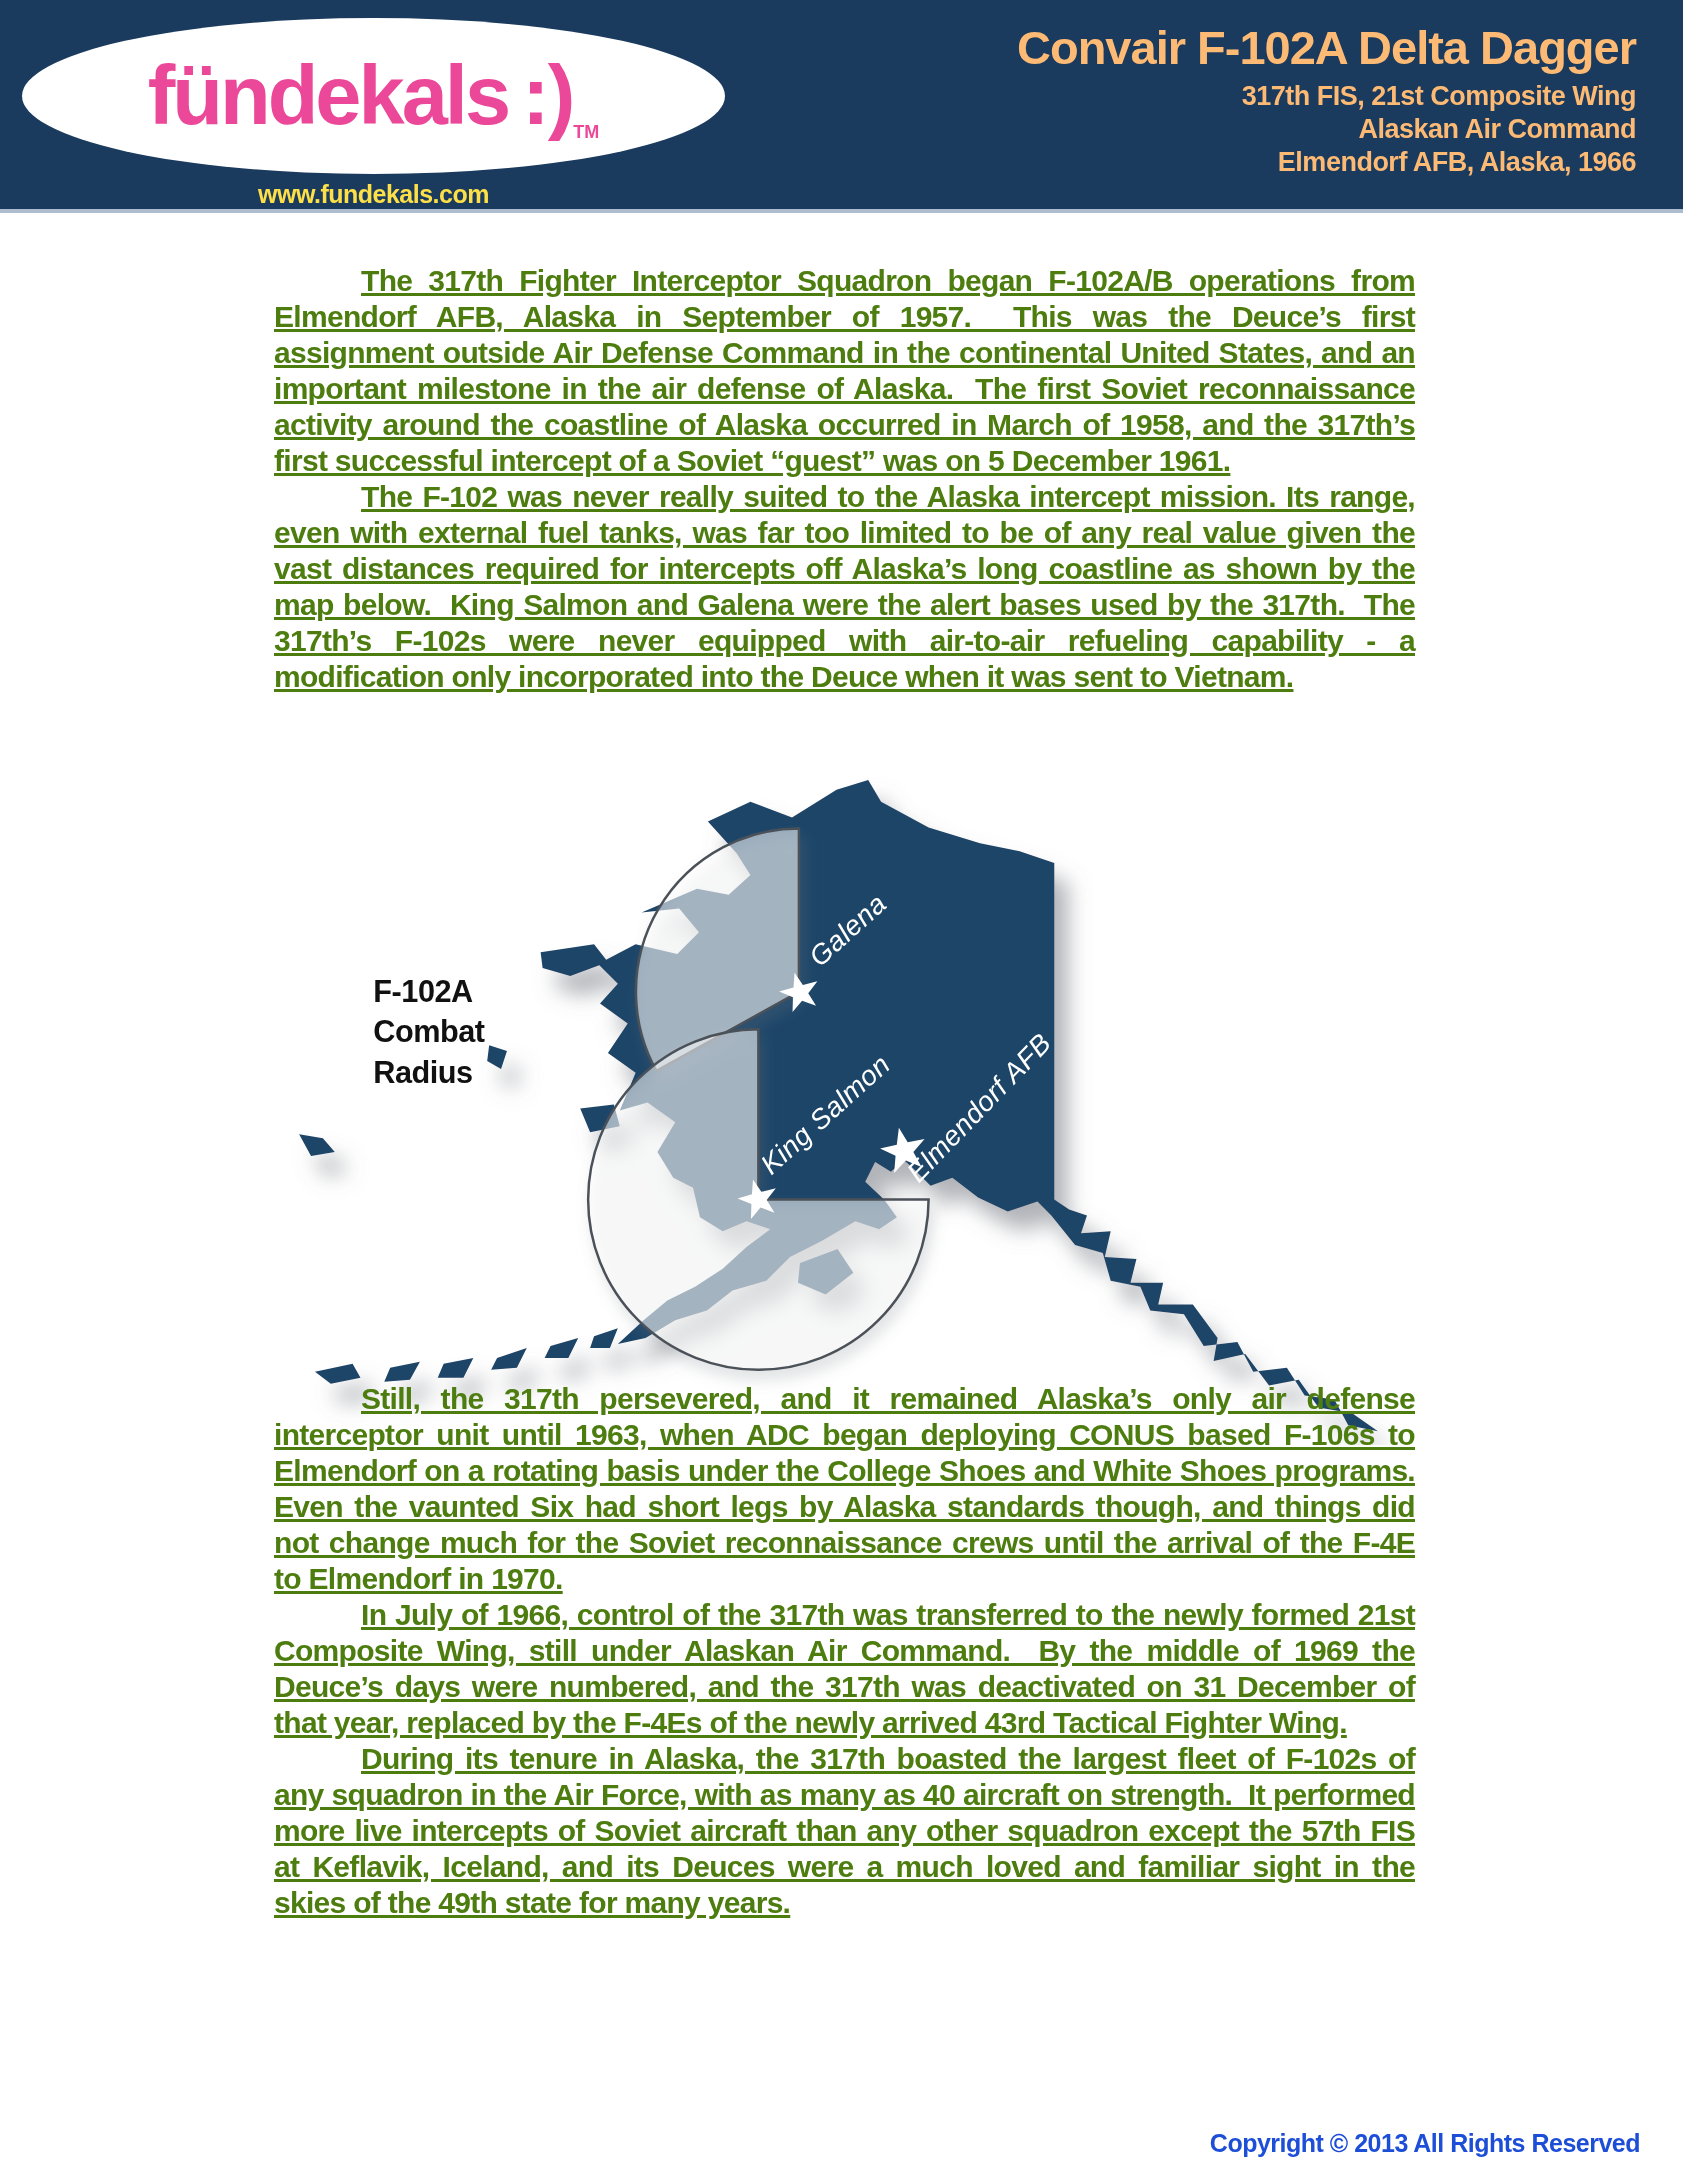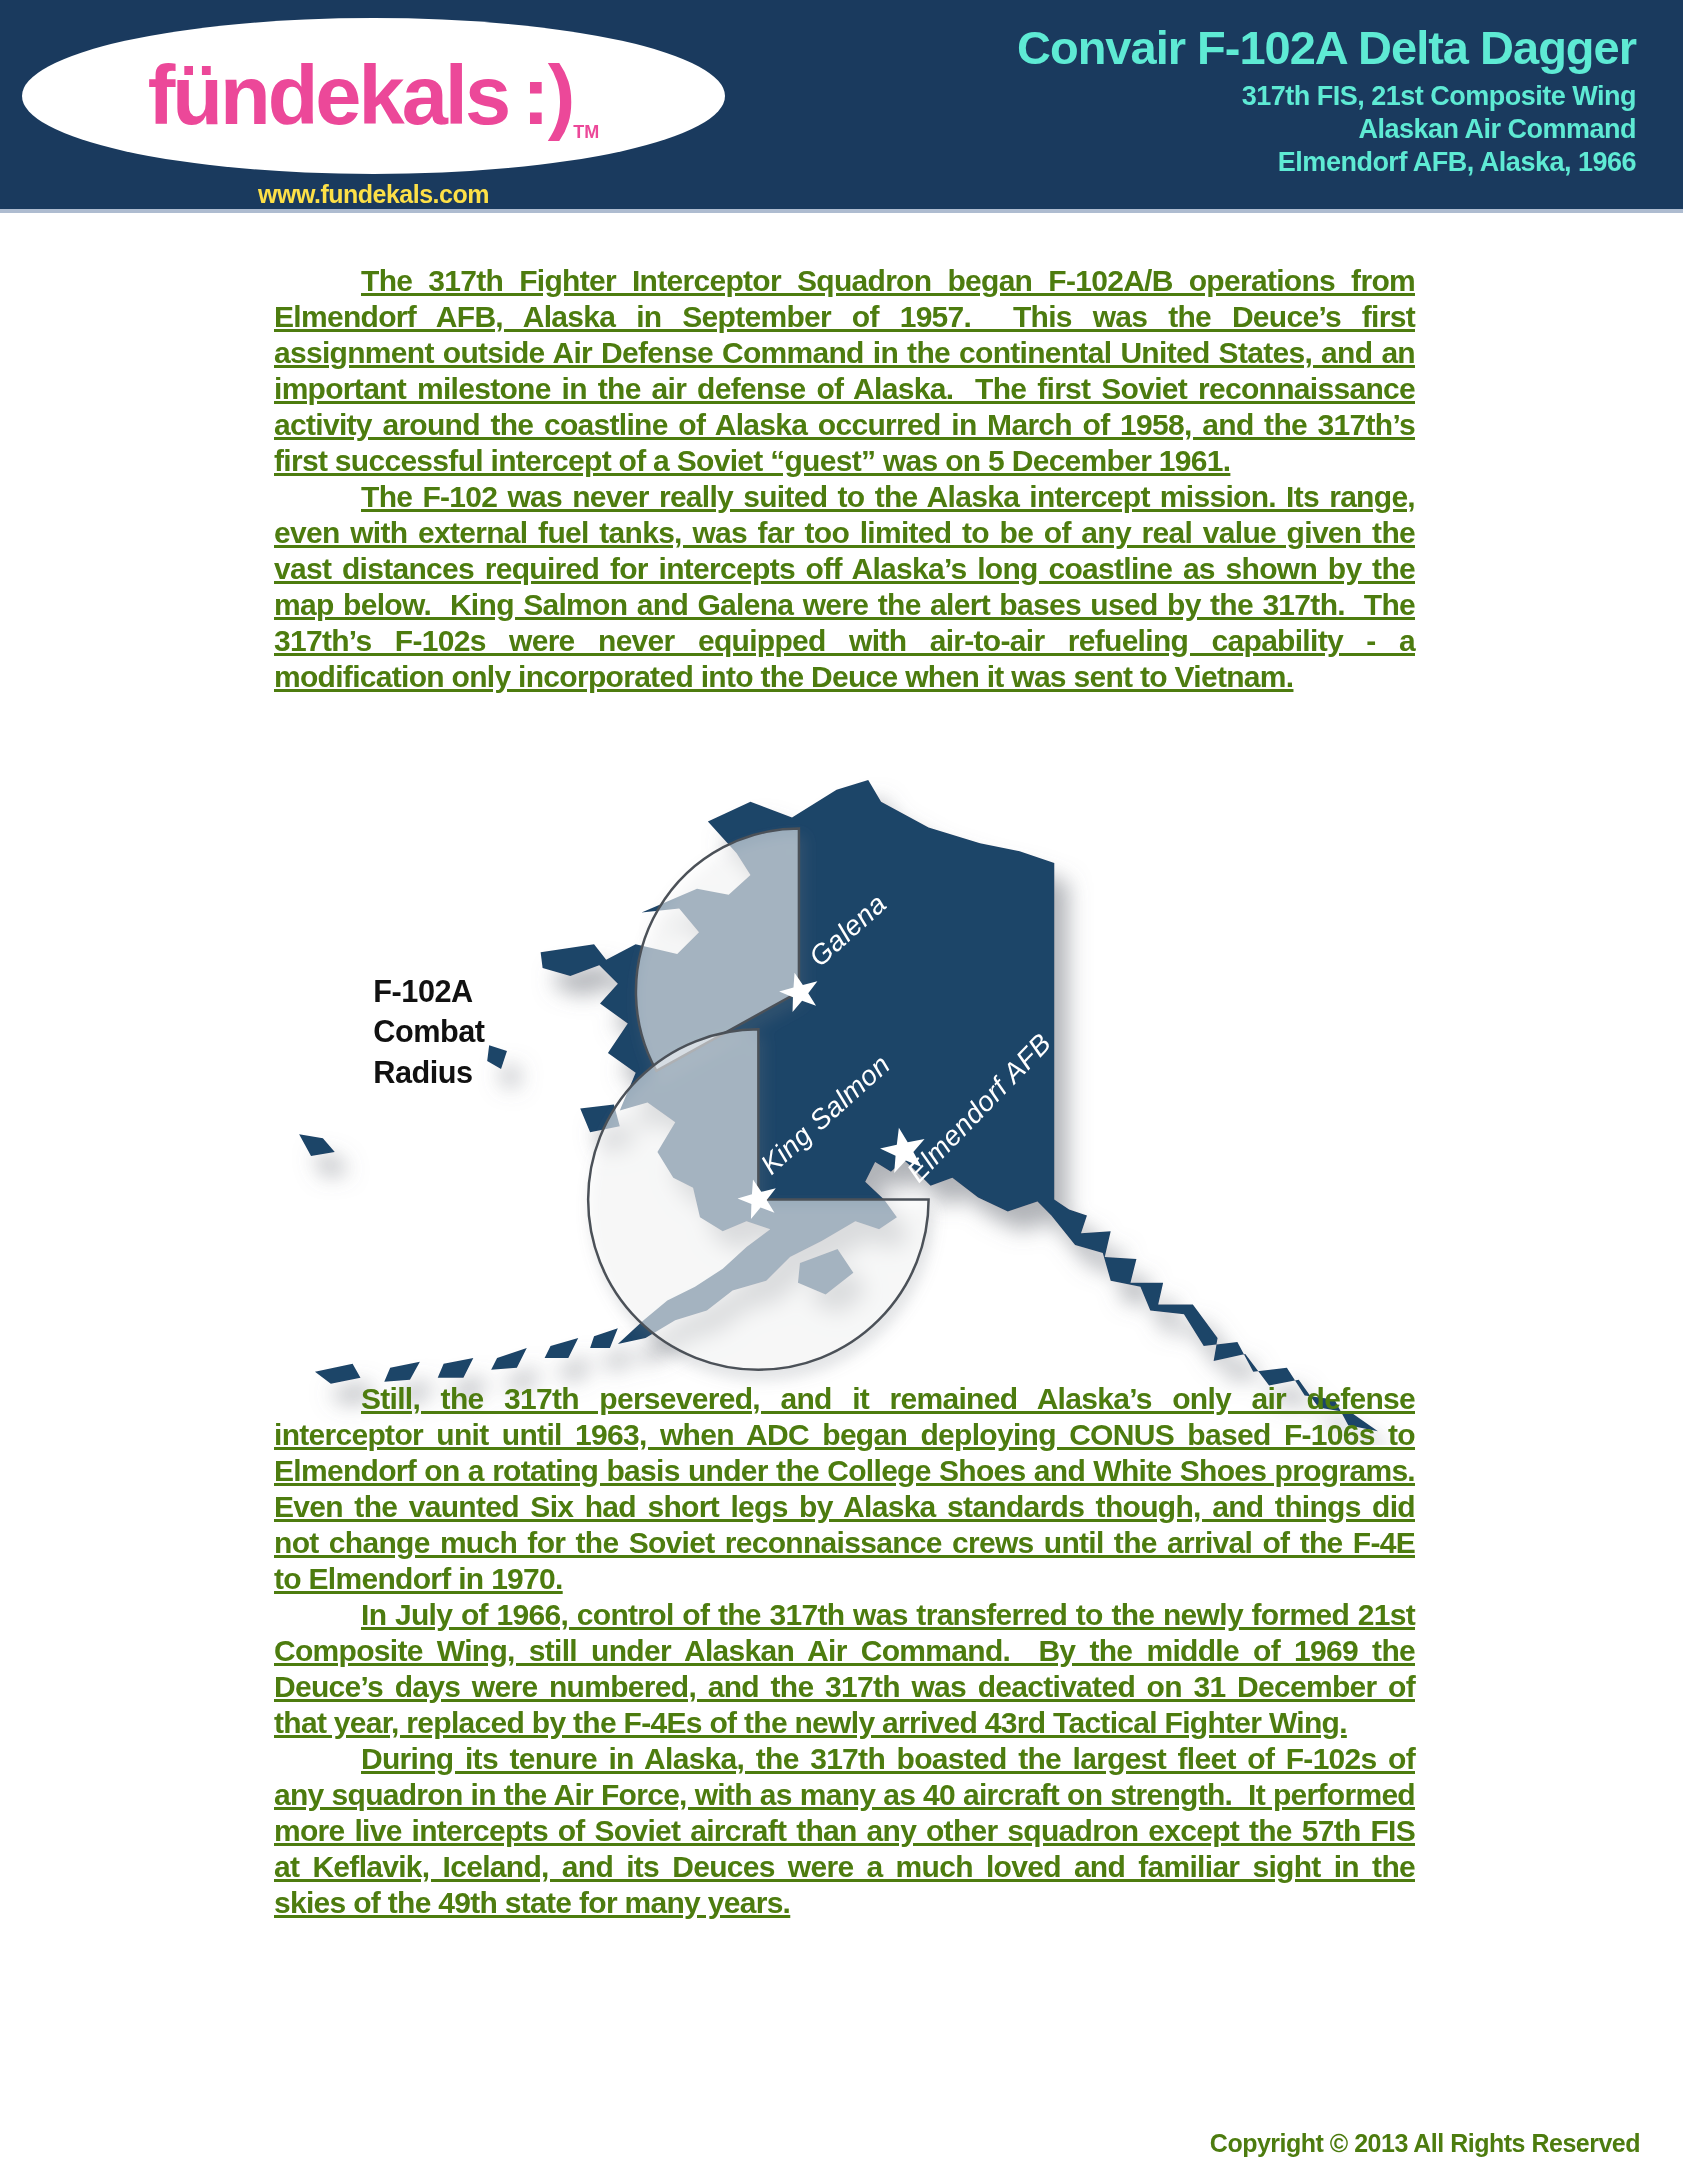--- a/index.html
+++ b/index.html
@@ -19,21 +19,21 @@
   }
   .logo-line{display:flex;align-items:baseline;color:#ec4899;}
   .logo-text{font-size:83px;font-weight:700;letter-spacing:-3px;}
   .logo-smiley{font-size:83px;font-weight:700;margin-left:14px;letter-spacing:-2px;}
   .logo-tm{font-size:18px;font-weight:700;margin-left:0;position:relative;top:14px;}
   .website{
     position:absolute;left:22px;top:180px;width:703px;text-align:center;
     color:#fde047;font-size:25px;font-weight:700;letter-spacing:-0.5px;
   }
   .header-right{
-    position:absolute;right:47px;top:22px;text-align:right;color:#5eead4;
+    position:absolute;right:47px;top:22px;text-align:right;color:#fdba74;
   }
   .doc-title{font-size:47px;font-weight:700;letter-spacing:-1px;line-height:1.1;}
   .doc-subtitle{font-size:27px;font-weight:700;line-height:33px;letter-spacing:-0.5px;margin-top:6px;}
   
   .text-block{
     position:absolute;left:274px;width:1141px;
     color:#4d7c0f;font-size:30px;font-weight:700;letter-spacing:-0.7px;
     line-height:36px;text-align:justify;text-decoration:underline;
   }
   .text-block p{margin:0;text-indent:87px;}
@@ -49,21 +49,21 @@
     fill:#ffffff;font-family:"Liberation Sans",sans-serif;
     font-size:28px;font-style:italic;font-weight:400;letter-spacing:0.5px;
   }
   .radius-label{
     fill:#111111;font-family:"Liberation Sans",sans-serif;
     font-size:31px;font-weight:700;letter-spacing:-0.5px;
   }
   
   .footer{
     position:absolute;right:43px;top:2129px;
-    color:#4d7c0f;font-size:25px;font-weight:700;letter-spacing:-0.5px;
+    color:#1d4ed8;font-size:25px;font-weight:700;letter-spacing:-0.5px;
   }
 </style>
 </head>
 <body>
 
 <div class="header">
   <div class="logo-ellipse">
     <div class="logo-line">
       <span class="logo-text">fündekals</span>
       <span class="logo-smiley">:)</span>

